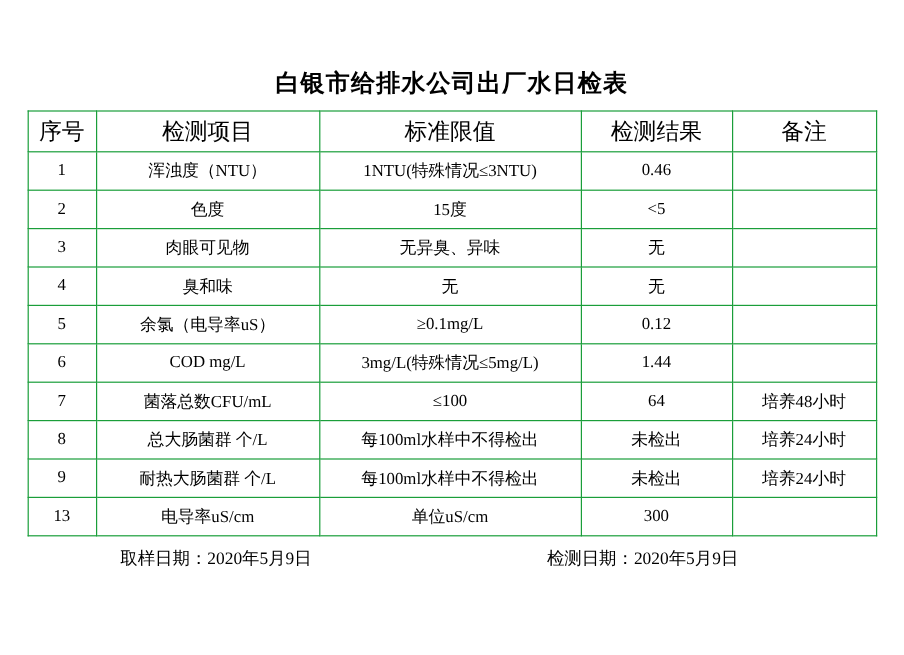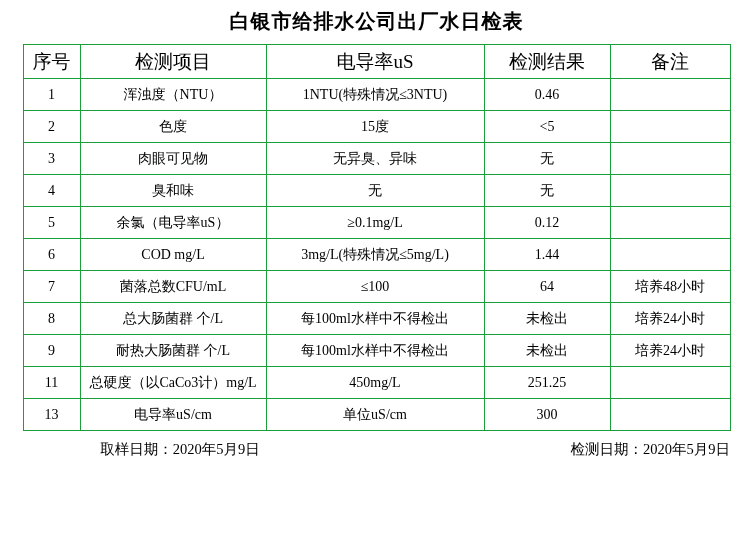--- a/index.html
+++ b/index.html
@@ -14,20 +14,21 @@
     color: #000000;
     position: relative;
     overflow: hidden;
   }
   .page {
     width: 753px;
     height: 396px;
     box-sizing: border-box;
     padding: 0;
     position: relative;
+    margin-top: 48px;
   }
   .title {
     text-align: center;
     font-size: 20px;
     font-weight: bold;
     letter-spacing: 1px;
     padding-top: 8px;
     padding-bottom: 9px;
     font-family: "Liberation Serif", serif;
   }
@@ -68,21 +69,21 @@
     font-family: "Liberation Serif", serif;
   }
   .footer .f-left {
     width: 300px;
     text-align: center;
     padding-left: 14px;
     box-sizing: border-box;
   }
   .footer .f-mid {
     flex: 1;
-    text-align: right;
+    text-align: center;
     padding-left: 18px;
     box-sizing: border-box;
   }
   .footer .f-right {
     width: 178px;
     text-align: left;
     box-sizing: border-box;
   }
 </style>
 </head>
@@ -97,21 +98,21 @@
       <col class="c0">
         <col class="c1">
         <col class="c2">
         <col class="c3">
         <col class="c4">
     </colgroup>
     <thead>
       <tr>
         <td>序号</td>
         <td>检测项目</td>
-        <td>电导率uS</td>
+        <td>标准限值</td>
         <td>检测结果</td>
         <td>备注</td>
       </tr>
     </thead>
     <tbody>
       <tr>
         <td>1</td>
         <td>浑浊度（NTU）</td>
         <td>1NTU(特殊情况≤3NTU)</td>
         <td>0.46</td>
@@ -167,27 +168,20 @@
         <td>培养24小时</td>
       </tr>
       <tr>
         <td>9</td>
         <td>耐热大肠菌群 个/L</td>
         <td>每100ml水样中不得检出</td>
         <td>未检出</td>
         <td>培养24小时</td>
       </tr>
       <tr>
-        <td>11</td>
-        <td>总硬度（以CaCo3计）mg/L</td>
-        <td>450mg/L</td>
-        <td>251.25</td>
-        <td></td>
-      </tr>
-      <tr>
         <td>13</td>
         <td>电导率uS/cm</td>
         <td>单位uS/cm</td>
         <td>300</td>
         <td></td>
       </tr>
     </tbody>
   </table>
 
   <div class="footer">

